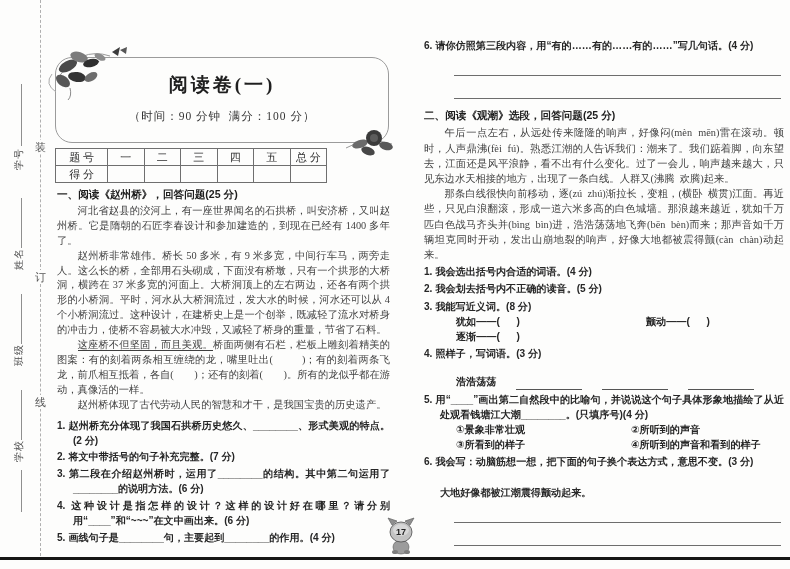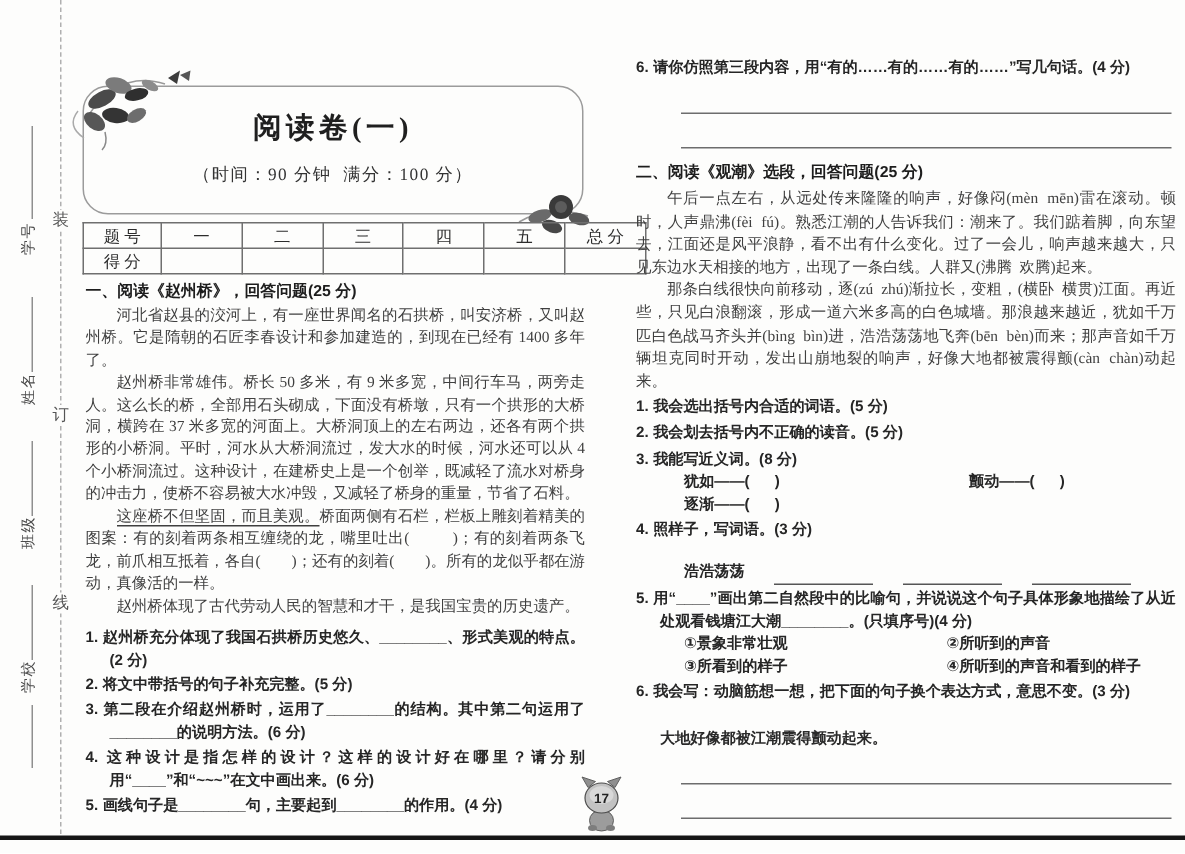--- a/index.html
+++ b/index.html
@@ -32,21 +32,21 @@
     font-size:19px; font-weight:700; letter-spacing:3px; color:#1f1f1f;
   }
   .subtitle {
     position:absolute; left:0; right:0; top:51px; text-align:center;
     font-size:11.5px; color:#333; letter-spacing:1px;
   }
   .flower-tl { position:absolute; left:-10px; top:-22px; }
   .flower-br { position:absolute; right:-10px; bottom:-18px; }
   
   .score-table {
-    position:absolute; left:55px; top:148px; width:376px;
+    position:absolute; left:55px; top:148px; width:272px;
     border-collapse:collapse; table-layout:fixed;
     font-size:11px; color:#2c2c2c;font-family:Liberation Serif, serif;
   }
   .score-table td {
     border:1px solid #6f6f6f; height:17px; text-align:center; padding:0 2px;
   }
   .score-table td.first { width:52px; }
   
   .col { position:absolute; font-size:10.3px; line-height:14.9px; }
   .col-left  { left:57px;  top:187px; width:333px; }
@@ -155,36 +155,36 @@
     </table>
 
   <div class="col col-left">
     <div class="sec-head">一、阅读《赵州桥》，回答问题(25 分)</div>
     <p class="para">河北省赵县的洨河上，有一座世界闻名的石拱桥，叫安济桥，又叫赵州桥。它是隋朝的石匠李春设计和参加建造的，到现在已经有 1400 多年了。</p>
     <p class="para">赵州桥非常雄伟。桥长 50 多米，有 9 米多宽，中间行车马，两旁走人。这么长的桥，全部用石头砌成，下面没有桥墩，只有一个拱形的大桥洞，横跨在 37 米多宽的河面上。大桥洞顶上的左右两边，还各有两个拱形的小桥洞。平时，河水从大桥洞流过，发大水的时候，河水还可以从 4 个小桥洞流过。这种设计，在建桥史上是一个创举，既减轻了流水对桥身的冲击力，使桥不容易被大水冲毁，又减轻了桥身的重量，节省了石料。</p>
     <p class="para"><span class="uline">这座桥不但坚固，而且美观。</span><span>桥面两侧有石栏，栏板上雕刻着精美的图案：有的刻着两条相互缠绕的龙，嘴里吐出(&nbsp;&nbsp;&nbsp;&nbsp;&nbsp;&nbsp;&nbsp;&nbsp;&nbsp;&nbsp;)；有的刻着两条飞龙，前爪相互抵着，各自(&nbsp;&nbsp;&nbsp;&nbsp;&nbsp;&nbsp;&nbsp;&nbsp;)；还有的刻着(&nbsp;&nbsp;&nbsp;&nbsp;&nbsp;&nbsp;&nbsp;&nbsp;)。所有的龙似乎都在游动，真像活的一样。</span></p>
     <p class="para">赵州桥体现了古代劳动人民的智慧和才干，是我国宝贵的历史遗产。</p>
     <div class="spacer"></div>
     <div class="q"><span class="q-num">1.</span><span>赵州桥充分体现了我国石拱桥历史悠久、________、形式美观的特点。(2 分)</span></div>
-    <div class="q"><span class="q-num">2.</span><span>将文中带括号的句子补充完整。(5 分)</span></div>
+    <div class="q"><span class="q-num">2.</span><span>将文中带括号的句子补充完整。(7 分)</span></div>
     <div class="q"><span class="q-num">3.</span><span>第二段在介绍赵州桥时，运用了________的结构。其中第二句运用了________的说明方法。(6 分)</span></div>
     <div class="q"><span class="q-num">4.</span><span>这种设计是指怎样的设计？这样的设计好在哪里？请分别用“____”和“~~~”在文中画出来。(6 分)</span></div>
     <div class="q"><span class="q-num">5.</span><span>画线句子是________句，主要起到________的作用。(4 分)</span></div>
   </div>
 
   <div class="col col-right">
     <div class="q"><span class="q-num">6.</span><span>请你仿照第三段内容，用“有的……有的……有的……”写几句话。(4 分)</span></div>
     <div class="ans-line ans-gap"></div>
     <div class="ans-line ans-gap"></div>
 
     <div class="sec-head" style="margin-top:9px;">二、阅读《观潮》选段，回答问题(25 分)</div>
     <p class="para">午后一点左右，从远处传来隆隆的响声，好像闷(mèn&nbsp;&nbsp;mēn)雷在滚动。顿时，人声鼎沸(fèi&nbsp;&nbsp;fú)。熟悉江潮的人告诉我们：潮来了。我们踮着脚，向东望去，江面还是风平浪静，看不出有什么变化。过了一会儿，响声越来越大，只见东边水天相接的地方，出现了一条白线。人群又(沸腾&nbsp;&nbsp;欢腾)起来。</p>
     <p class="para">那条白线很快向前移动，逐(zú&nbsp;&nbsp;zhú)渐拉长，变粗，(横卧&nbsp;&nbsp;横贯)江面。再近些，只见白浪翻滚，形成一道六米多高的白色城墙。那浪越来越近，犹如千万匹白色战马齐头并(bìng&nbsp;&nbsp;bìn)进，浩浩荡荡地飞奔(bēn&nbsp;&nbsp;bèn)而来；那声音如千万辆坦克同时开动，发出山崩地裂的响声，好像大地都被震得颤(càn&nbsp;&nbsp;chàn)动起来。</p>
 
-    <div class="q"><span class="q-num">1.</span><span>我会选出括号内合适的词语。(5 分)</span></div>
+    <div class="q"><span class="q-num">1.</span><span>我会选出括号内合适的词语。(4 分)</span></div>
     <div class="q"><span class="q-num">2.</span><span>我会划去括号内不正确的读音。(5 分)</span></div>
     <div class="q"><span class="q-num">3.</span><span>我能写近义词。(8 分)</span></div>
     <div class="syn-grid">
       <span>犹如——(&nbsp;&nbsp;&nbsp;&nbsp;&nbsp;&nbsp;)</span>
       <span>颤动——(&nbsp;&nbsp;&nbsp;&nbsp;&nbsp;&nbsp;)</span>
       <span>逐渐——(&nbsp;&nbsp;&nbsp;&nbsp;&nbsp;&nbsp;)</span>
     </div>
     <div class="q"><span class="q-num">4.</span><span>照样子，写词语。(3 分)</span></div>
     <div class="word-line">
       <span class="sub-line" style="padding-left:0;">浩浩荡荡</span>

